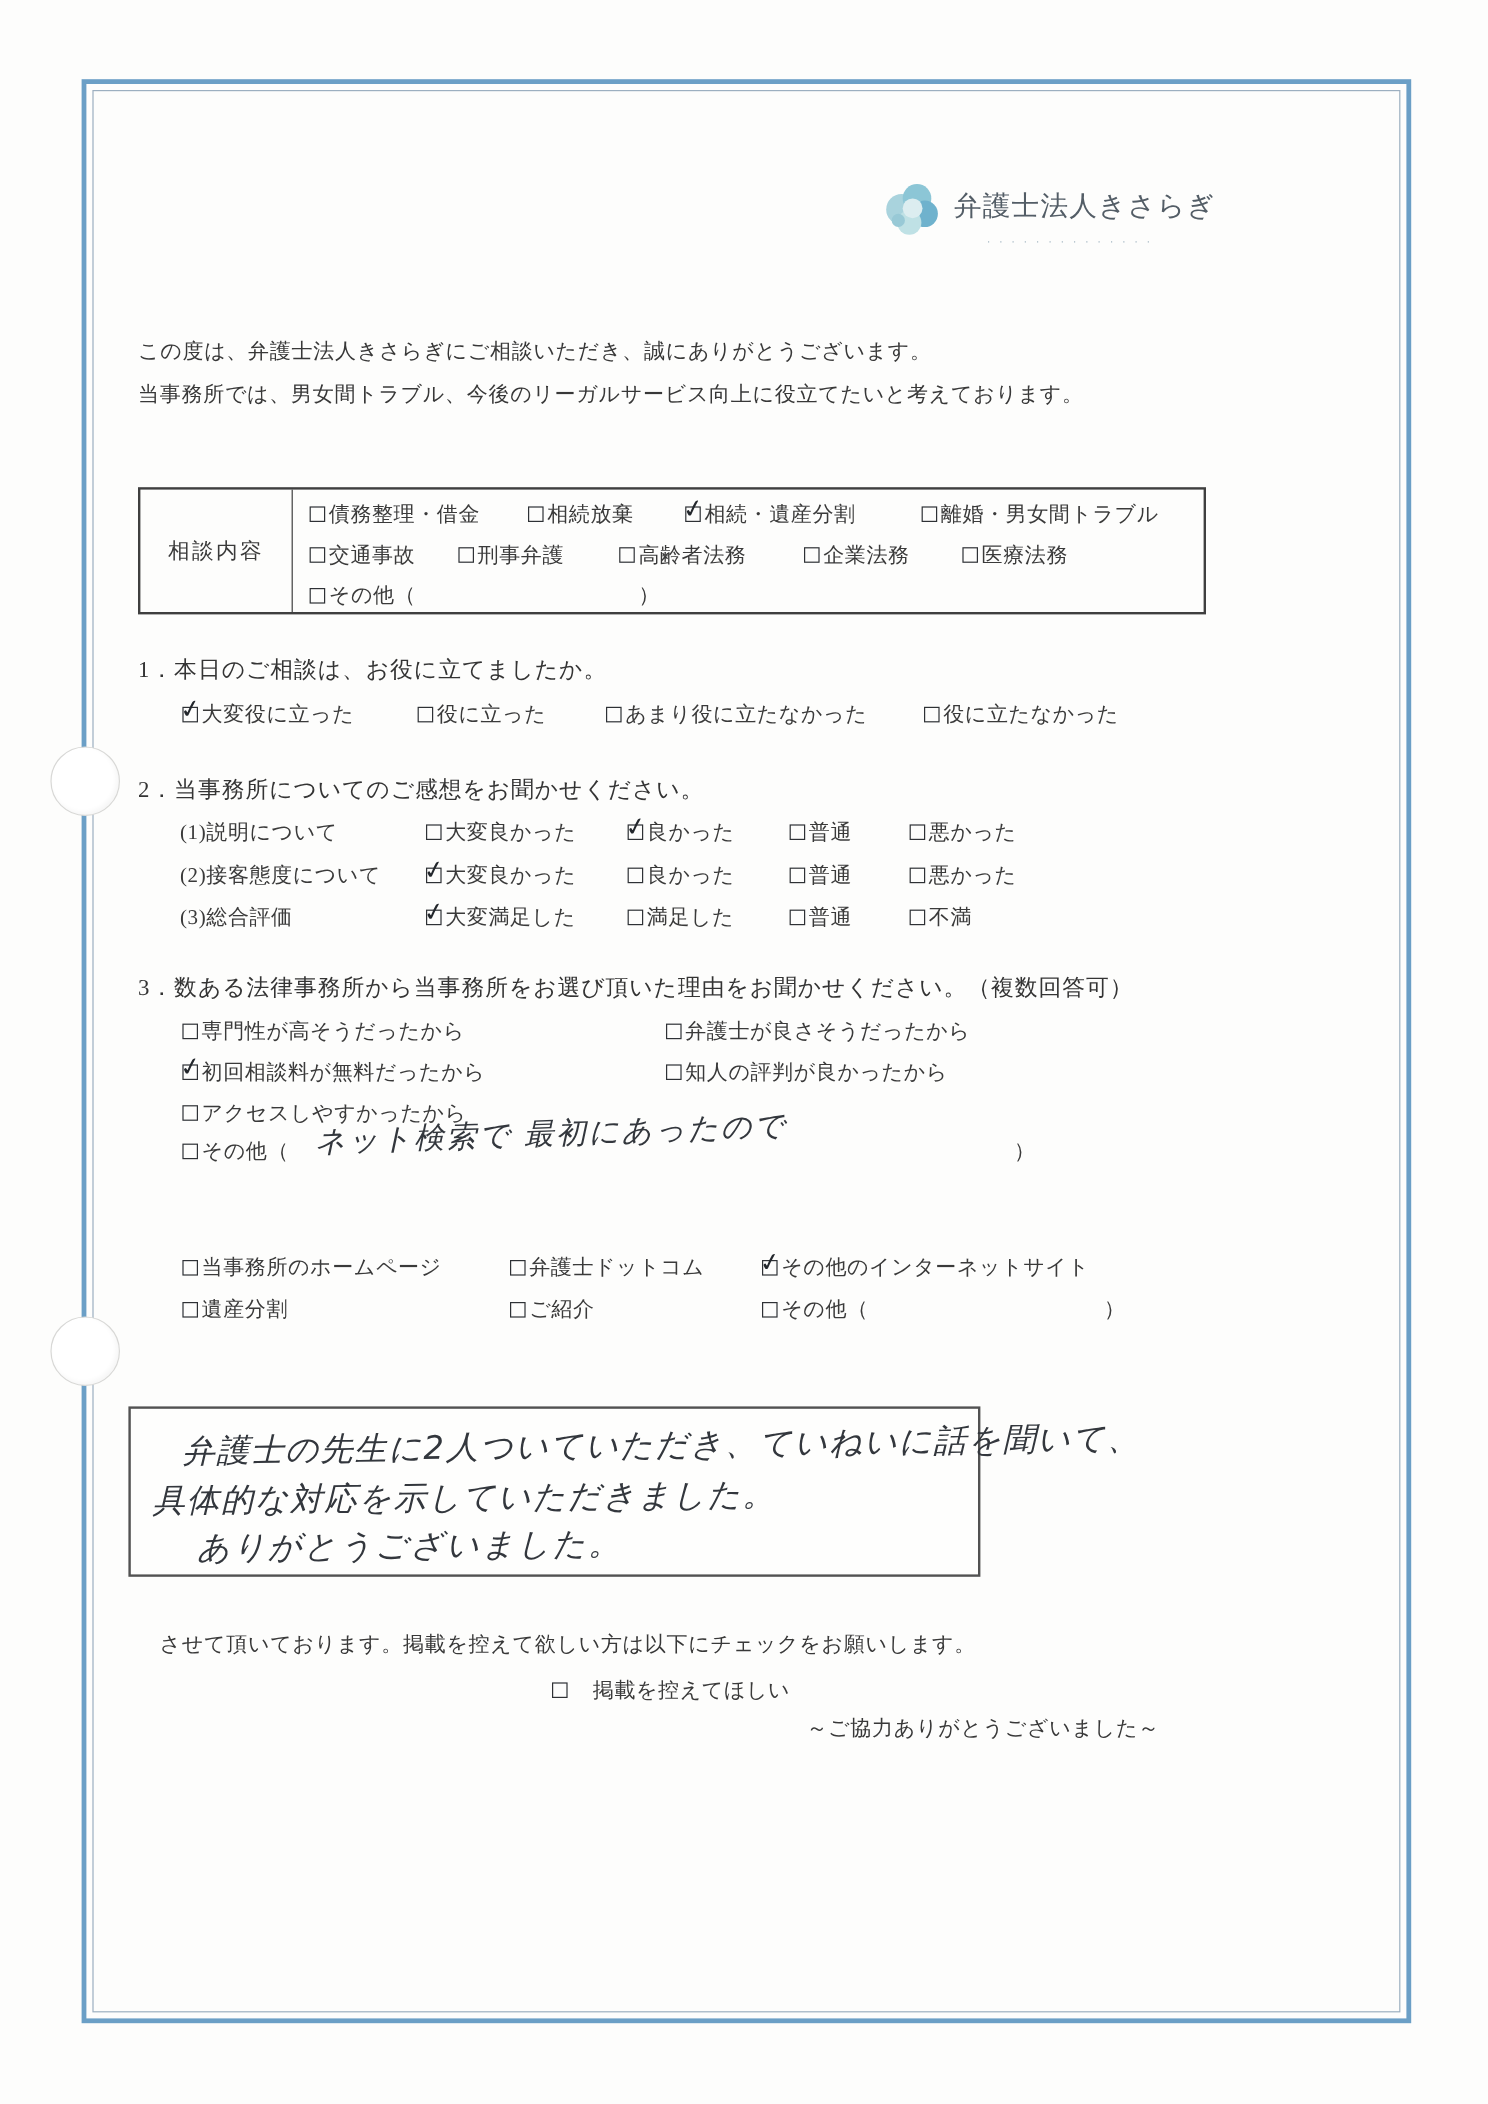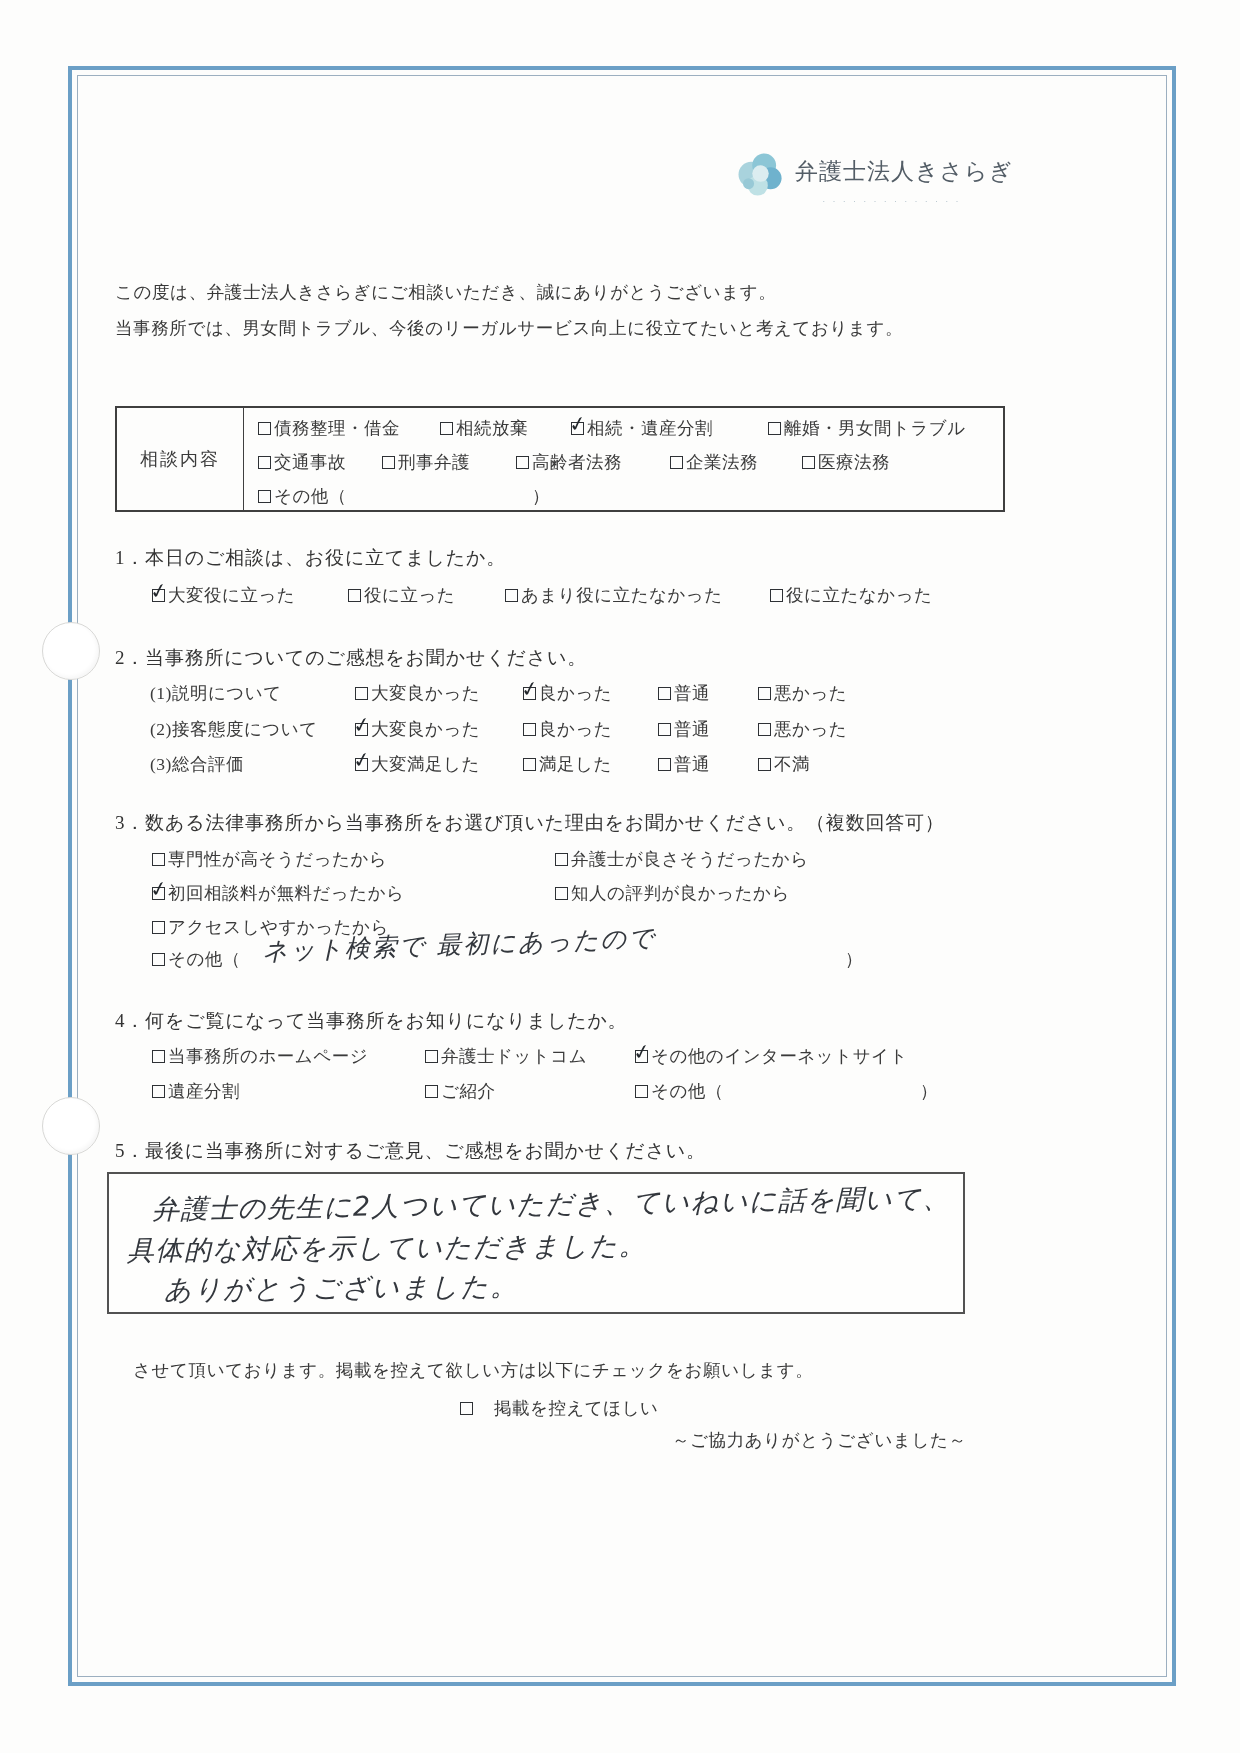--- a/index.html
+++ b/index.html
@@ -27,21 +27,21 @@
     content:"✓";position:absolute;left:-3px;top:-9px;font-size:21px;line-height:1;
     color:#23272c;font-weight:bold;transform:rotate(-10deg);
     font-family:"DejaVu Sans",sans-serif;}
   .table{position:absolute;left:115px;top:406px;width:890px;height:106px;
     box-sizing:border-box;border:2px solid #3f3f3f;}
   .table-head{position:absolute;left:0;top:0;bottom:0;width:126px;
     border-right:1.7px solid #3f3f3f;display:flex;align-items:center;justify-content:center;
     font-size:18px;letter-spacing:2px;}
   .table-bodycell{position:absolute;left:127px;top:0;right:0;bottom:0;}
   .hand{font-family:"DejaVu Sans",sans-serif;font-style:italic;color:#33373d;}
-  .comment-box{position:absolute;left:107px;top:1172px;width:858px;height:142px;
+  .comment-box{position:absolute;left:107px;top:1172px;width:710px;height:142px;
     box-sizing:border-box;border:2px solid #525252;background:rgba(255,255,255,0.4);}
   .logo-icon{position:absolute;left:733px;top:146px;width:55px;height:57px;}
 </style>
 </head>
 <body>
 
 <div class="page">
 
   <div class="frame-outer"></div>
   <div class="frame-inner"></div>
@@ -115,30 +115,28 @@
   <div class="abs qtitle" style="left:115px;top:810px">3．数ある法律事務所から当事務所をお選び頂いた理由をお聞かせください。（複数回答可）</div>
   <span class="opt" style="left:152px;top:847px"><span class="cb" data-checked="false"></span><span>専門性が高そうだったから</span></span>
   <span class="opt" style="left:555px;top:847px"><span class="cb" data-checked="false"></span><span>弁護士が良さそうだったから</span></span>
   <span class="opt" style="left:152px;top:881px"><span class="cb" data-checked="true"></span><span>初回相談料が無料だったから</span></span>
   <span class="opt" style="left:555px;top:881px"><span class="cb" data-checked="false"></span><span>知人の評判が良かったから</span></span>
   <span class="opt" style="left:152px;top:915px"><span class="cb" data-checked="false"></span><span>アクセスしやすかったから</span></span>
   <span class="opt" style="left:152px;top:947px"><span class="cb" data-checked="false"></span><span>その他（</span></span>
   <span class="abs hand" style="left:262px;top:928px;font-size:25px;letter-spacing:2px;transform:rotate(-2deg)">ネット検索で 最初にあったので</span>
   <span class="opt" style="left:845px;top:947px">）</span>
 
-  <div class="abs qtitle" style="left:115px;top:1008px">4．何をご覧になって当事務所をお知りになりましたか。</div>
   <span class="opt" style="left:152px;top:1044px"><span class="cb" data-checked="false"></span><span>当事務所のホームページ</span></span>
   <span class="opt" style="left:425px;top:1044px"><span class="cb" data-checked="false"></span><span>弁護士ドットコム</span></span>
   <span class="opt" style="left:635px;top:1044px"><span class="cb" data-checked="true"></span><span>その他のインターネットサイト</span></span>
   <span class="opt" style="left:152px;top:1079px"><span class="cb" data-checked="false"></span><span>遺産分割</span></span>
   <span class="opt" style="left:425px;top:1079px"><span class="cb" data-checked="false"></span><span>ご紹介</span></span>
   <span class="opt" style="left:635px;top:1079px"><span class="cb" data-checked="false"></span><span>その他（</span></span>
   <span class="opt" style="left:920px;top:1079px">）</span>
 
-  <div class="abs qtitle" style="left:115px;top:1138px">5．最後に当事務所に対するご意見、ご感想をお聞かせください。</div>
   <div class="comment-box">
     <span class="abs hand" style="left:43px;top:12px;font-size:27px;letter-spacing:1.5px;transform:rotate(-0.8deg)">弁護士の先生に2人ついていただき、ていねいに話を聞いて、</span>
     <span class="abs hand" style="left:18px;top:56px;font-size:27px;letter-spacing:1.5px;transform:rotate(-0.6deg)">具体的な対応を示していただきました。</span>
     <span class="abs hand" style="left:55px;top:96px;font-size:27px;letter-spacing:2px;transform:rotate(-0.6deg)">ありがとうございました。</span>
   </div>
 
   <div class="abs body-text" style="left:133px;top:1358px">させて頂いております。掲載を控えて欲しい方は以下にチェックをお願いします。</div>
   <span class="opt" style="left:460px;top:1396px"><span class="cb" data-checked="false"></span><span style="margin-left:18px">掲載を控えてほしい</span></span>
   <div class="abs body-text" style="left:672px;top:1428px">～ご協力ありがとうございました～</div>
 

